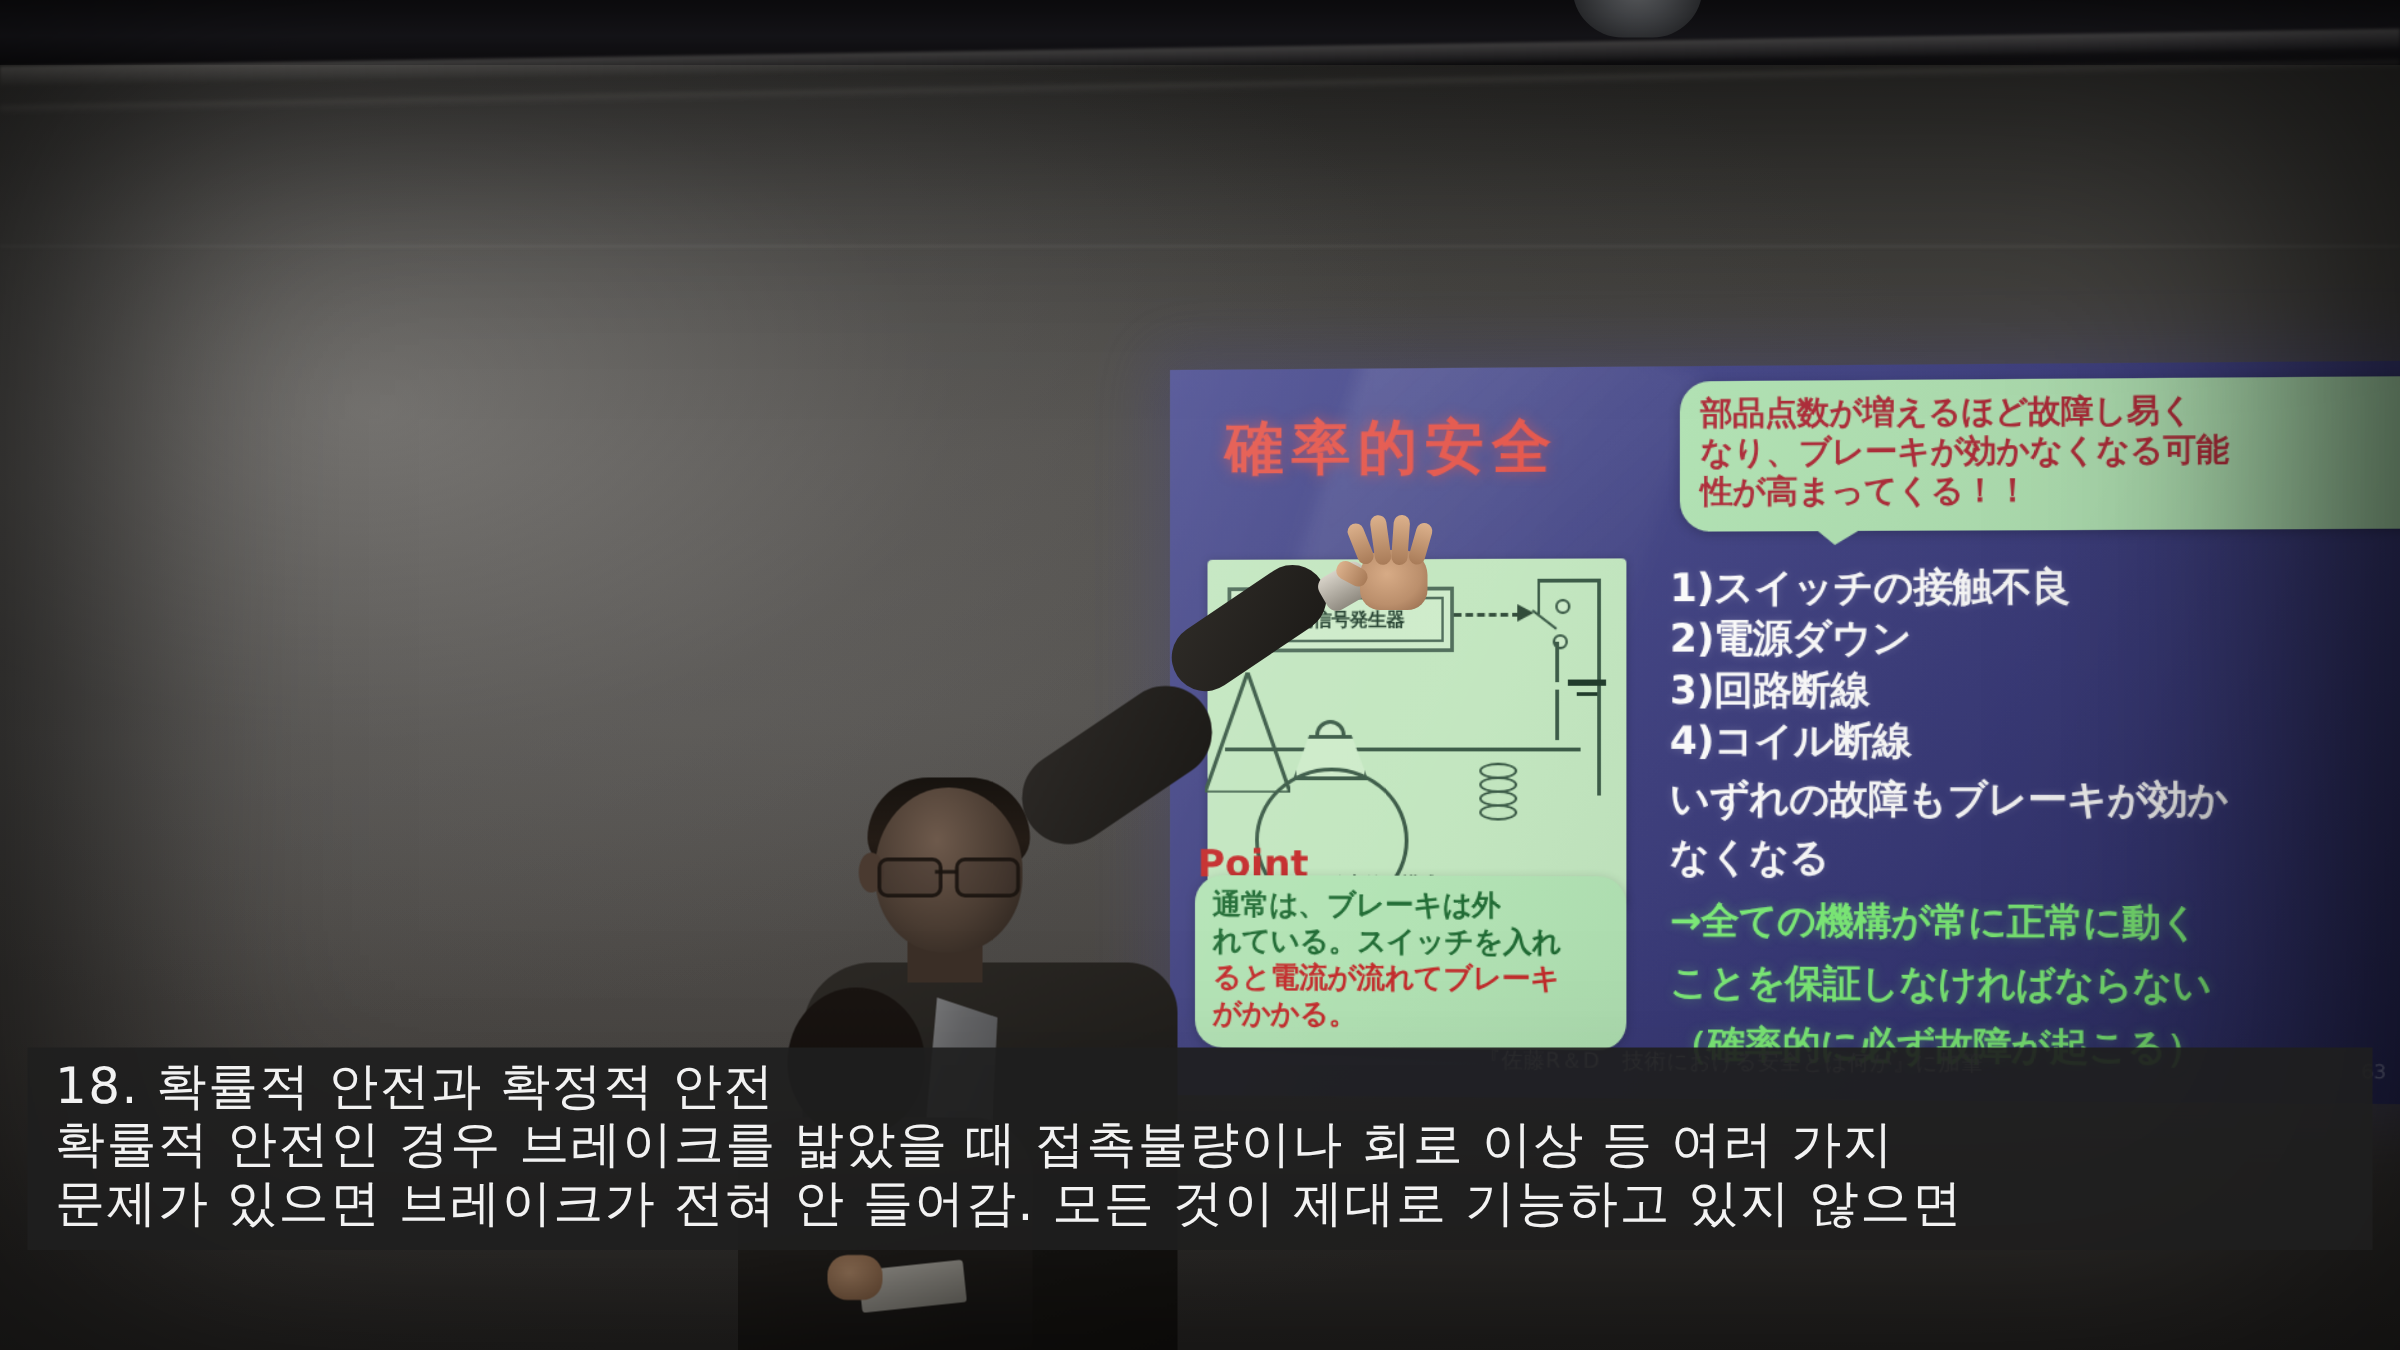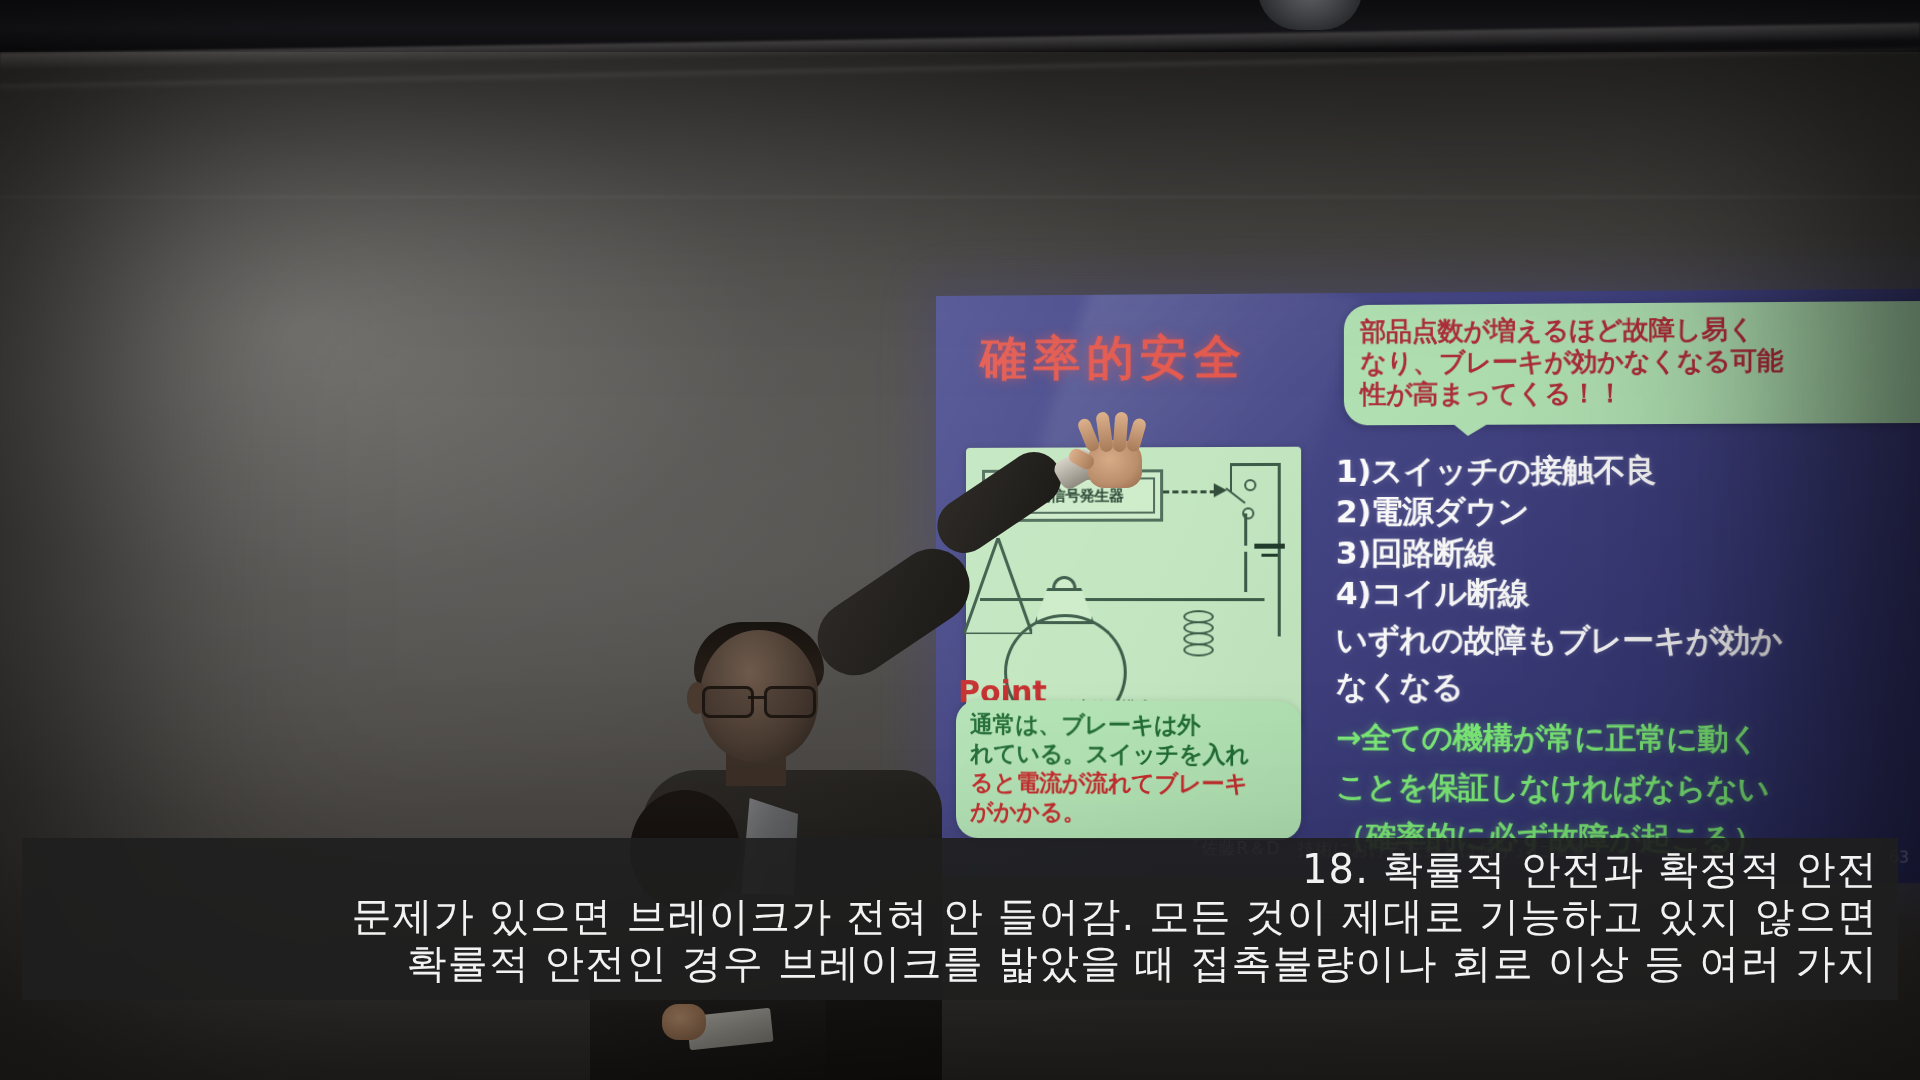--- a/index.html
+++ b/index.html
@@ -172,21 +172,21 @@
     background:linear-gradient(160deg,#d8d4cb,#9b988f);transform:rotate(-6deg);opacity:.9;}
   .p2-hand{position:absolute;left:66px;top:214px;width:44px;height:36px;border-radius:16px;
     background:radial-gradient(ellipse at 40% 40%,#c59a76,#8e6648);}
 
   
   #subtitle{position:absolute;left:22px;top:838px;width:1876px;
     background:rgba(30,30,30,.92);
     padding:8px 20px 14px 22px;box-sizing:border-box;}
   #subtitle div{color:#f2f2f2;font-size:40px;line-height:1.17;
     font-family:"DejaVu Sans","Liberation Sans",sans-serif;
-    letter-spacing:1.2px;white-space:nowrap;text-align:right;}
+    letter-spacing:1.2px;white-space:nowrap;}
 
 </style>
 </head>
 <body>
 
 <div id="frame">
 
   <div class="wall"></div>
   <div class="ceiling"></div>
   <div class="ceiling-rail"></div>
@@ -300,17 +300,17 @@
     <div class="p2-body"></div>
     <div class="p2-head"></div>
     <div class="p2-paper"></div>
     <div class="p2-hand"></div>
   </div>
 
   <div class="wall-edge"></div>
 
   <div id="subtitle">
     <div>18. 확률적 안전과 확정적 안전</div>
+    <div>확률적 안전인 경우 브레이크를 밟았을 때 접촉불량이나 회로 이상 등 여러 가지</div>
     <div>문제가 있으면 브레이크가 전혀 안 들어감. 모든 것이 제대로 기능하고 있지 않으면</div>
-    <div>확률적 안전인 경우 브레이크를 밟았을 때 접촉불량이나 회로 이상 등 여러 가지</div>
   </div>
 
 </div>
 
 </body></html>

